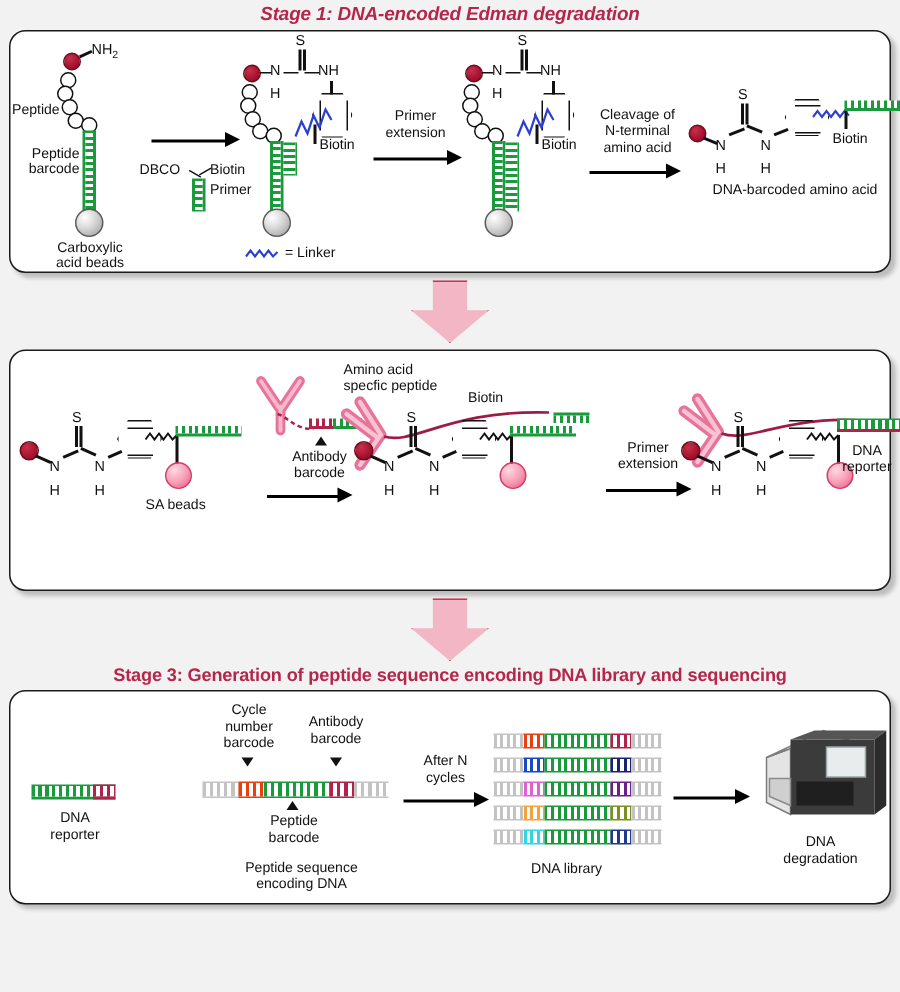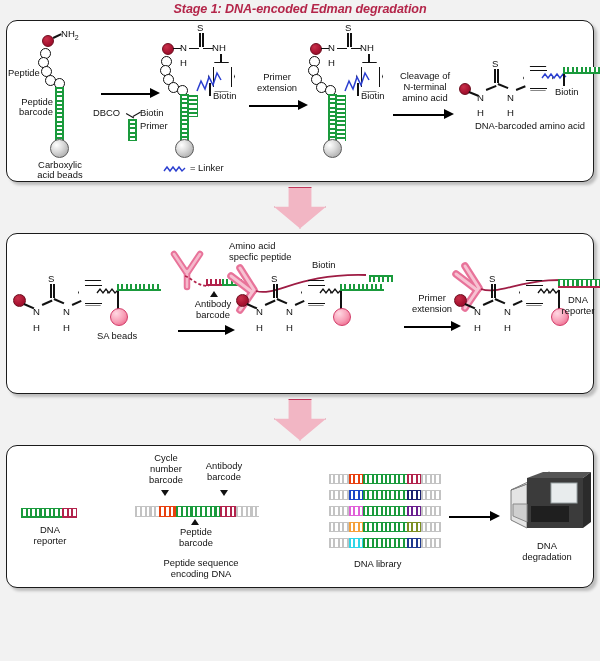--- a/index.html
+++ b/index.html
@@ -444,20 +444,21 @@
         <span>DNA</span><br>
         <span>reporter</span>
       </div>
     </div>
 
   </div>
   <div class="big-arrow"></div>
 </div>
 
 <div class="stage-block">
+  <div class="stage-title" style="font-size:12.1px;">Stage 3: Generation of peptide sequence encoding DNA library and sequencing</div>
 
   <div class="panel" style="height:143px;margin-top:4px;">
 
     <div class="abs" style="left:8px;top:0;width:86px;height:143px;">
       <div class="dna" style="left:6px;top:62px;width:56px;height:10px;">
         <div class="bb top" style="background:#1a9a3c;"></div>
         <div class="rungs" style="background:linear-gradient(to right,#ffffff 0,#ffffff 100%);"></div>
         <div class="bb bot" style="background:#1a9a3c;"></div>
         <div class="abs" style="left:0;top:1.7px;width:41px;bottom:1.7px;background:repeating-linear-gradient(to right,#1a9a3c 0px,#1a9a3c 2.2px,#ffffff 2.2px,#ffffff 4.6px);"></div>
         <div class="abs" style="left:41px;top:1.7px;right:0;bottom:1.7px;background:repeating-linear-gradient(to right,#b2234c 0px,#b2234c 2.2px,#ffffff 2.2px,#ffffff 4.6px);"></div>
@@ -496,20 +497,27 @@
       <div class="lbl ctr" style="left:30px;top:80px;width:62px;line-height:1.18;">
         <span>Peptide</span><br>
         <span>barcode</span>
       </div>
       <div class="lbl ctr" style="left:12px;top:111px;width:108px;line-height:1.18;">
         <span>Peptide sequence</span><br>
         <span>encoding DNA</span>
       </div>
     </div>
 
+    <div class="abs" style="left:258px;top:0;width:72px;height:143px;">
+      <div class="lbl ctr" style="left:0;top:40px;width:64px;line-height:1.18;">
+        <span>After N</span><br>
+        <span>cycles</span>
+      </div>
+      <div class="rxn-arrow" style="left:4px;top:72px;width:48px;"></div>
+    </div>
 
     <div class="abs" style="left:320px;top:0;width:120px;height:143px;">
       <div id="dna-library-rows" style="position:absolute;left:2px;top:28px;width:112px;">
           <div style="font-size:0;margin-bottom:6px;white-space:nowrap;"><div class="abs" style="position:relative;display:inline-block;vertical-align:top;width:20px;height:10px;border-top:1.6px solid #c3c3c3;border-bottom:1.6px solid #c3c3c3;box-sizing:border-box;background:repeating-linear-gradient(to right,#c3c3c3 0px,#c3c3c3 2px,#ffffff 2px,#ffffff 4.4px);"></div><div class="abs" style="position:relative;display:inline-block;vertical-align:top;width:14px;height:10px;border-top:1.6px solid #e8400f;border-bottom:1.6px solid #e8400f;box-sizing:border-box;background:repeating-linear-gradient(to right,#e8400f 0px,#e8400f 2px,#ffffff 2px,#ffffff 4.4px);"></div><div class="abs" style="position:relative;display:inline-block;vertical-align:top;width:44px;height:10px;border-top:1.6px solid #1a9a3c;border-bottom:1.6px solid #1a9a3c;box-sizing:border-box;background:repeating-linear-gradient(to right,#1a9a3c 0px,#1a9a3c 2px,#ffffff 2px,#ffffff 4.4px);"></div><div class="abs" style="position:relative;display:inline-block;vertical-align:top;width:14px;height:10px;border-top:1.6px solid #b2234c;border-bottom:1.6px solid #b2234c;box-sizing:border-box;background:repeating-linear-gradient(to right,#b2234c 0px,#b2234c 2px,#ffffff 2px,#ffffff 4.4px);"></div><div class="abs" style="position:relative;display:inline-block;vertical-align:top;width:20px;height:10px;border-top:1.6px solid #c3c3c3;border-bottom:1.6px solid #c3c3c3;box-sizing:border-box;background:repeating-linear-gradient(to right,#c3c3c3 0px,#c3c3c3 2px,#ffffff 2px,#ffffff 4.4px);"></div></div>
           <div style="font-size:0;margin-bottom:6px;white-space:nowrap;"><div class="abs" style="position:relative;display:inline-block;vertical-align:top;width:20px;height:10px;border-top:1.6px solid #c3c3c3;border-bottom:1.6px solid #c3c3c3;box-sizing:border-box;background:repeating-linear-gradient(to right,#c3c3c3 0px,#c3c3c3 2px,#ffffff 2px,#ffffff 4.4px);"></div><div class="abs" style="position:relative;display:inline-block;vertical-align:top;width:14px;height:10px;border-top:1.6px solid #1a46c8;border-bottom:1.6px solid #1a46c8;box-sizing:border-box;background:repeating-linear-gradient(to right,#1a46c8 0px,#1a46c8 2px,#ffffff 2px,#ffffff 4.4px);"></div><div class="abs" style="position:relative;display:inline-block;vertical-align:top;width:44px;height:10px;border-top:1.6px solid #1a9a3c;border-bottom:1.6px solid #1a9a3c;box-sizing:border-box;background:repeating-linear-gradient(to right,#1a9a3c 0px,#1a9a3c 2px,#ffffff 2px,#ffffff 4.4px);"></div><div class="abs" style="position:relative;display:inline-block;vertical-align:top;width:14px;height:10px;border-top:1.6px solid #1b2170;border-bottom:1.6px solid #1b2170;box-sizing:border-box;background:repeating-linear-gradient(to right,#1b2170 0px,#1b2170 2px,#ffffff 2px,#ffffff 4.4px);"></div><div class="abs" style="position:relative;display:inline-block;vertical-align:top;width:20px;height:10px;border-top:1.6px solid #c3c3c3;border-bottom:1.6px solid #c3c3c3;box-sizing:border-box;background:repeating-linear-gradient(to right,#c3c3c3 0px,#c3c3c3 2px,#ffffff 2px,#ffffff 4.4px);"></div></div>
           <div style="font-size:0;margin-bottom:6px;white-space:nowrap;"><div class="abs" style="position:relative;display:inline-block;vertical-align:top;width:20px;height:10px;border-top:1.6px solid #c3c3c3;border-bottom:1.6px solid #c3c3c3;box-sizing:border-box;background:repeating-linear-gradient(to right,#c3c3c3 0px,#c3c3c3 2px,#ffffff 2px,#ffffff 4.4px);"></div><div class="abs" style="position:relative;display:inline-block;vertical-align:top;width:14px;height:10px;border-top:1.6px solid #e060d8;border-bottom:1.6px solid #e060d8;box-sizing:border-box;background:repeating-linear-gradient(to right,#e060d8 0px,#e060d8 2px,#ffffff 2px,#ffffff 4.4px);"></div><div class="abs" style="position:relative;display:inline-block;vertical-align:top;width:44px;height:10px;border-top:1.6px solid #1a9a3c;border-bottom:1.6px solid #1a9a3c;box-sizing:border-box;background:repeating-linear-gradient(to right,#1a9a3c 0px,#1a9a3c 2px,#ffffff 2px,#ffffff 4.4px);"></div><div class="abs" style="position:relative;display:inline-block;vertical-align:top;width:14px;height:10px;border-top:1.6px solid #6a1f8f;border-bottom:1.6px solid #6a1f8f;box-sizing:border-box;background:repeating-linear-gradient(to right,#6a1f8f 0px,#6a1f8f 2px,#ffffff 2px,#ffffff 4.4px);"></div><div class="abs" style="position:relative;display:inline-block;vertical-align:top;width:20px;height:10px;border-top:1.6px solid #c3c3c3;border-bottom:1.6px solid #c3c3c3;box-sizing:border-box;background:repeating-linear-gradient(to right,#c3c3c3 0px,#c3c3c3 2px,#ffffff 2px,#ffffff 4.4px);"></div></div>
           <div style="font-size:0;margin-bottom:6px;white-space:nowrap;"><div class="abs" style="position:relative;display:inline-block;vertical-align:top;width:20px;height:10px;border-top:1.6px solid #c3c3c3;border-bottom:1.6px solid #c3c3c3;box-sizing:border-box;background:repeating-linear-gradient(to right,#c3c3c3 0px,#c3c3c3 2px,#ffffff 2px,#ffffff 4.4px);"></div><div class="abs" style="position:relative;display:inline-block;vertical-align:top;width:14px;height:10px;border-top:1.6px solid #f5a13c;border-bottom:1.6px solid #f5a13c;box-sizing:border-box;background:repeating-linear-gradient(to right,#f5a13c 0px,#f5a13c 2px,#ffffff 2px,#ffffff 4.4px);"></div><div class="abs" style="position:relative;display:inline-block;vertical-align:top;width:44px;height:10px;border-top:1.6px solid #1a9a3c;border-bottom:1.6px solid #1a9a3c;box-sizing:border-box;background:repeating-linear-gradient(to right,#1a9a3c 0px,#1a9a3c 2px,#ffffff 2px,#ffffff 4.4px);"></div><div class="abs" style="position:relative;display:inline-block;vertical-align:top;width:14px;height:10px;border-top:1.6px solid #7c8f22;border-bottom:1.6px solid #7c8f22;box-sizing:border-box;background:repeating-linear-gradient(to right,#7c8f22 0px,#7c8f22 2px,#ffffff 2px,#ffffff 4.4px);"></div><div class="abs" style="position:relative;display:inline-block;vertical-align:top;width:20px;height:10px;border-top:1.6px solid #c3c3c3;border-bottom:1.6px solid #c3c3c3;box-sizing:border-box;background:repeating-linear-gradient(to right,#c3c3c3 0px,#c3c3c3 2px,#ffffff 2px,#ffffff 4.4px);"></div></div>
           <div style="font-size:0;margin-bottom:6px;white-space:nowrap;"><div class="abs" style="position:relative;display:inline-block;vertical-align:top;width:20px;height:10px;border-top:1.6px solid #c3c3c3;border-bottom:1.6px solid #c3c3c3;box-sizing:border-box;background:repeating-linear-gradient(to right,#c3c3c3 0px,#c3c3c3 2px,#ffffff 2px,#ffffff 4.4px);"></div><div class="abs" style="position:relative;display:inline-block;vertical-align:top;width:14px;height:10px;border-top:1.6px solid #2fd6e8;border-bottom:1.6px solid #2fd6e8;box-sizing:border-box;background:repeating-linear-gradient(to right,#2fd6e8 0px,#2fd6e8 2px,#ffffff 2px,#ffffff 4.4px);"></div><div class="abs" style="position:relative;display:inline-block;vertical-align:top;width:44px;height:10px;border-top:1.6px solid #1a9a3c;border-bottom:1.6px solid #1a9a3c;box-sizing:border-box;background:repeating-linear-gradient(to right,#1a9a3c 0px,#1a9a3c 2px,#ffffff 2px,#ffffff 4.4px);"></div><div class="abs" style="position:relative;display:inline-block;vertical-align:top;width:14px;height:10px;border-top:1.6px solid #1f3a8f;border-bottom:1.6px solid #1f3a8f;box-sizing:border-box;background:repeating-linear-gradient(to right,#1f3a8f 0px,#1f3a8f 2px,#ffffff 2px,#ffffff 4.4px);"></div><div class="abs" style="position:relative;display:inline-block;vertical-align:top;width:20px;height:10px;border-top:1.6px solid #c3c3c3;border-bottom:1.6px solid #c3c3c3;box-sizing:border-box;background:repeating-linear-gradient(to right,#c3c3c3 0px,#c3c3c3 2px,#ffffff 2px,#ffffff 4.4px);"></div></div>
         </div>
       <div class="lbl" style="left:27px;top:113px;">DNA library</div>

